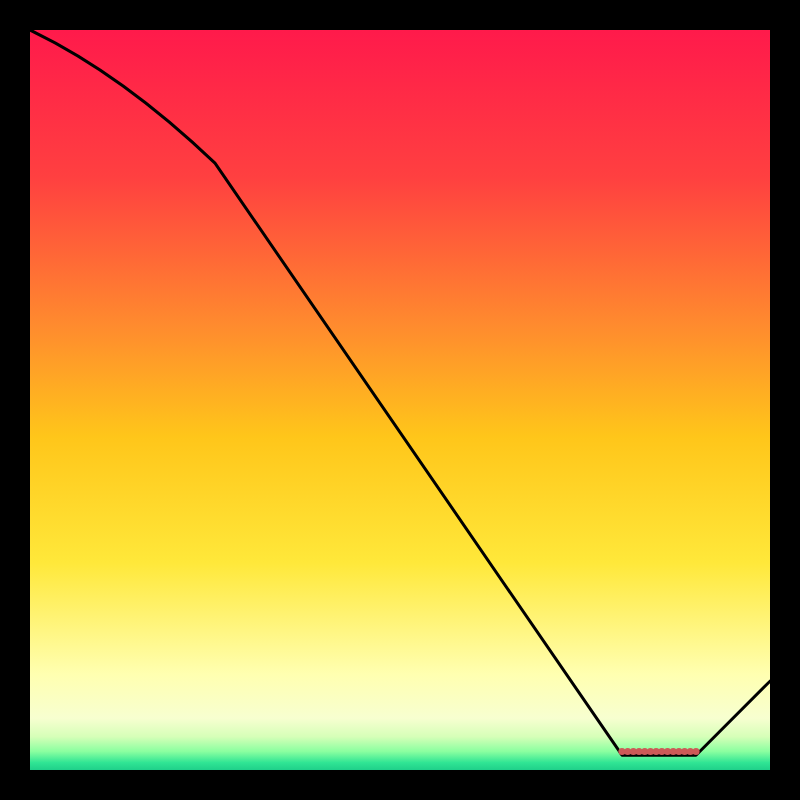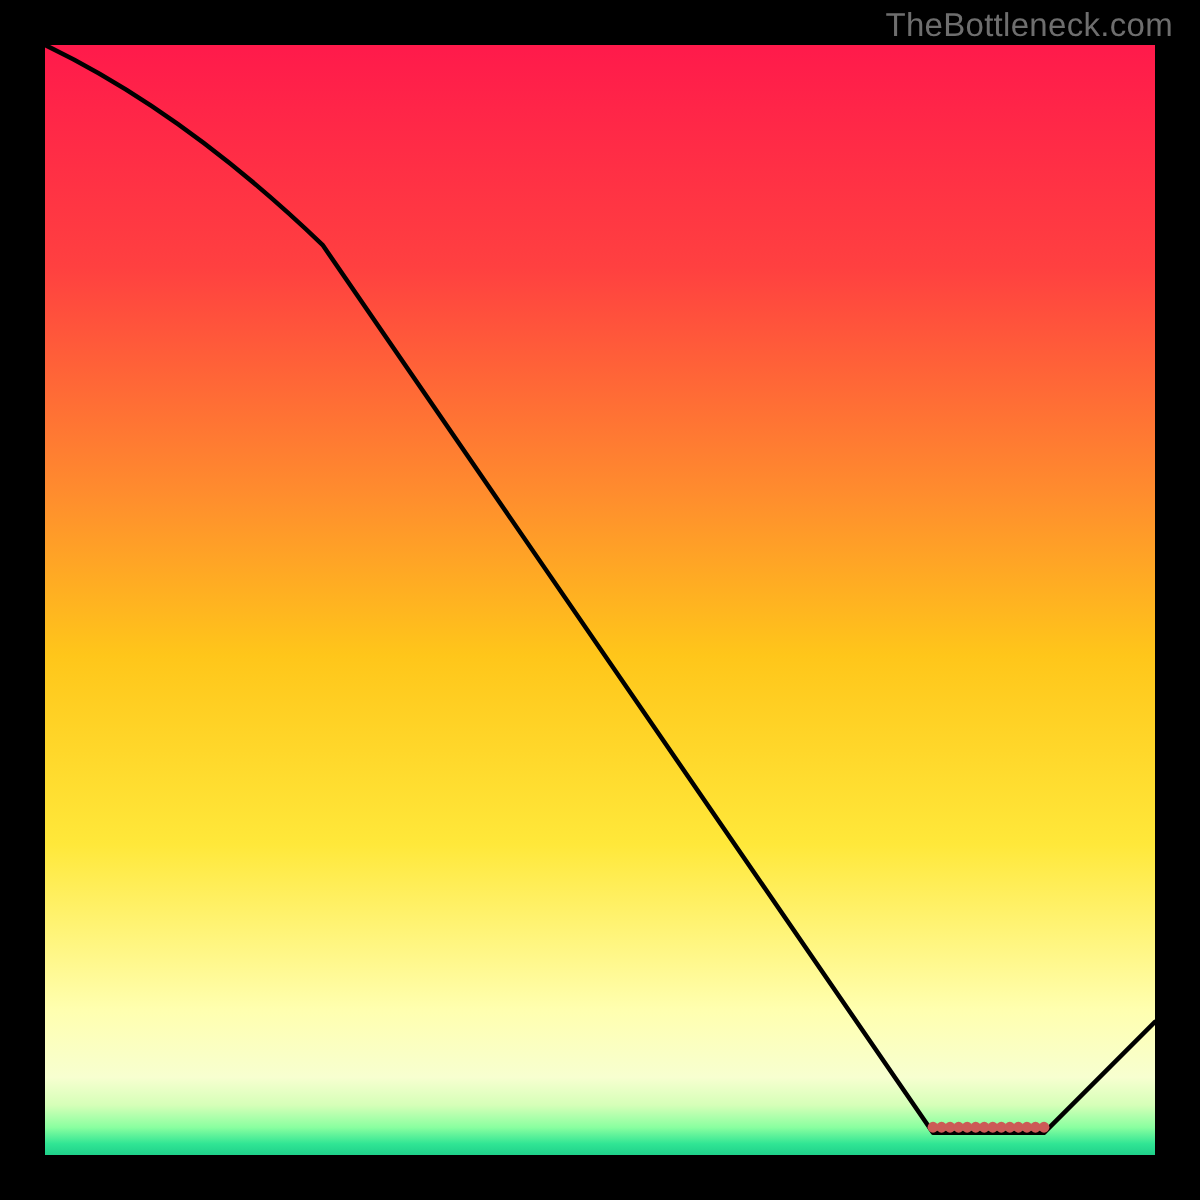--- a/index.html
+++ b/index.html
@@ -32,21 +32,20 @@
     top: 30px;
     width: 740px;
     height: 740px;
   }
   svg { display: block; }
 </style>
 </head>
 <body>
 <div class="outer">
 
-  <div class="watermark">TheBottleneck.com</div>
 
   <div class="plot-wrap">
     <svg id="chart-svg" width="740" height="740" viewBox="0 0 740 740">
       <defs>
         <linearGradient id="bg-grad" x1="0" y1="0" x2="0" y2="1">
             <stop offset="0%" stop-color="#ff1a4b"></stop>
             <stop offset="20%" stop-color="#ff4040"></stop>
             <stop offset="40%" stop-color="#ff8b2e"></stop>
             <stop offset="55.00000000000001%" stop-color="#ffc61a"></stop>
             <stop offset="72%" stop-color="#ffe83a"></stop>

